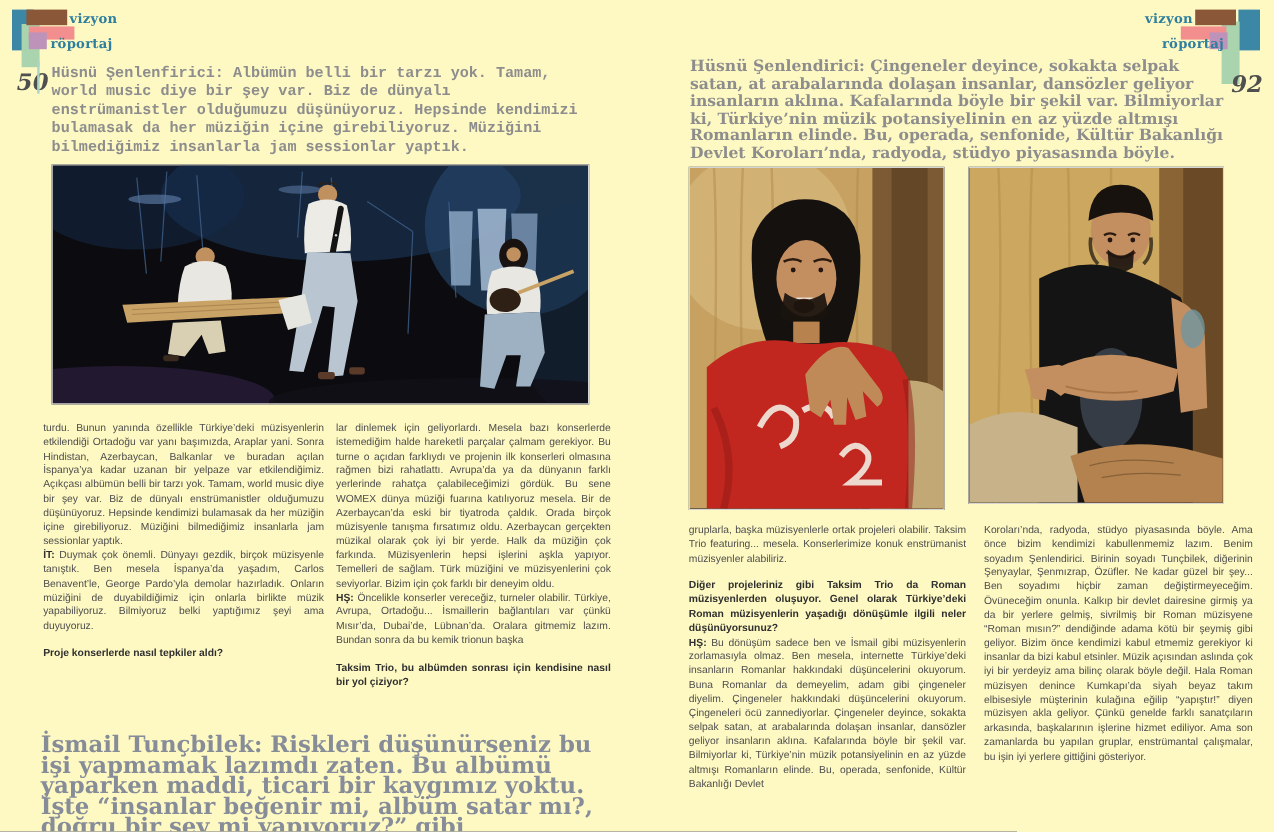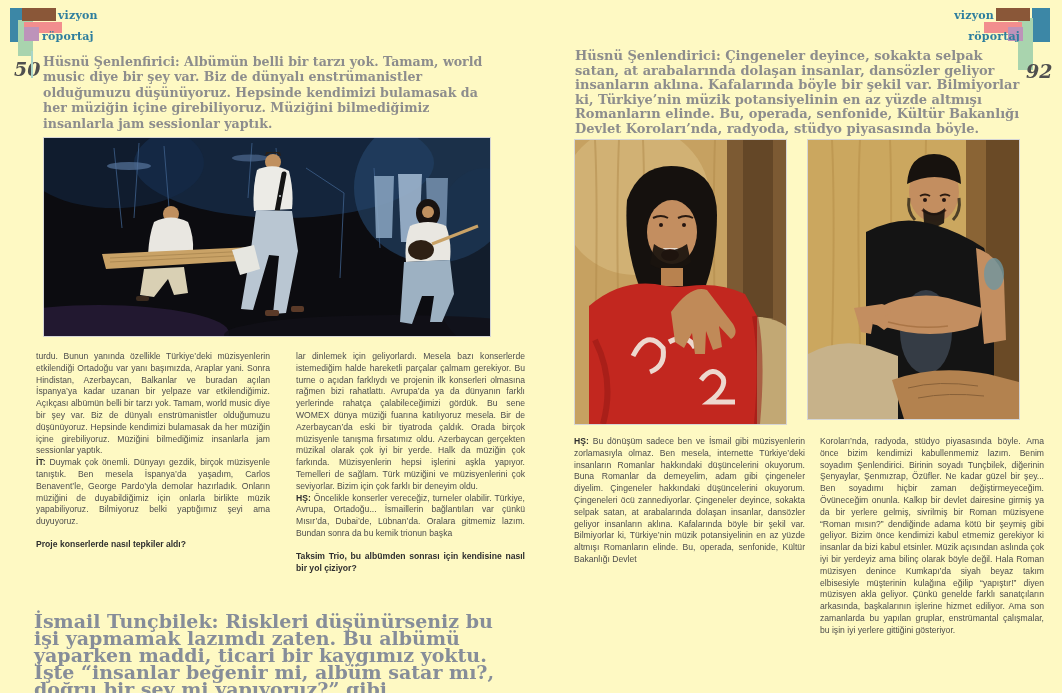--- a/index.html
+++ b/index.html
@@ -42,21 +42,21 @@
       <div class="blk" style="left:18px;top:20px;width:15px;height:36px;background:#a9d4ae;"></div>
       <div class="blk" style="left:22px;top:8px;width:34px;height:13px;background:#8a5738;"></div>
       <div class="blk" style="left:24px;top:22px;width:38px;height:11px;background:#f28e8e;"></div>
       <div class="blk" style="left:24px;top:27px;width:15px;height:14px;background:#bd93ba;"></div>
       <span class="logo-word" style="left:58px;top:10px;">vizyon</span>
       <span class="logo-word" style="left:42px;top:31px;">röportaj</span>
     </div>
     <span class="pagenum" style="left:14px;top:58px;">50</span>
     <div class="rule" style="left:31px;top:51px;width:2px;height:27px;"></div>
 
-    <h1 class="headline hl-left" style="left:43px;top:54px;width:442px;">Hüsnü Şenlenfirici: Albümün belli bir tarzı yok. Tamam, world music diye bir şey var. Biz de dünyalı enstrümanistler olduğumuzu düşünüyoruz. Hepsinde kendimizi bulamasak da her müziğin içine girebiliyoruz. Müziğini bilmediğimiz insanlarla jam sessionlar yaptık.</h1>
+    <h1 class="headline hl-left" style="left:43px;top:54px;width:442px;font-family:Liberation Mono, monospace;">Hüsnü Şenlenfirici: Albümün belli bir tarzı yok. Tamam, world music diye bir şey var. Biz de dünyalı enstrümanistler olduğumuzu düşünüyoruz. Hepsinde kendimizi bulamasak da her müziğin içine girebiliyoruz. Müziğini bilmediğimiz insanlarla jam sessionlar yaptık.</h1>
 
     <figure style="left:43px;top:137px;width:446px;height:198px;">
       <svg width="446" height="198" viewBox="0 0 446 198" preserveAspectRatio="none">
         <rect width="446" height="198" fill="#0c0c10"></rect>
         <ellipse cx="240" cy="25" rx="150" ry="55" fill="#1c3a60" opacity="0.55"></ellipse>
         <ellipse cx="390" cy="50" rx="80" ry="75" fill="#27496f" opacity="0.6"></ellipse>
         <ellipse cx="70" cy="25" rx="90" ry="45" fill="#142c4c" opacity="0.5"></ellipse>
         <ellipse cx="440" cy="120" rx="55" ry="90" fill="#1b3350" opacity="0.45"></ellipse>
         <g stroke="#3f618c" stroke-width="1" opacity="0.8">
           <line x1="70" y1="10" x2="78" y2="90"></line>
@@ -108,21 +108,21 @@
         <path d="M360,124 l46,-2 4,34 -12,28 -12,0 4,-26 -12,0 -10,28 -12,-2 z" fill="#9db1c2"></path>
       </svg>
     </figure>
 
     <div class="col" style="left:36px;top:351px;width:234px;">
 
     <p class="block body"><strong class="prefix"></strong><span class="ptext">turdu. Bunun yanında özellikle Türkiye’deki müzisyenlerin etkilendiği Ortadoğu var yanı başımızda, Araplar yani. Sonra Hindistan, Azerbaycan, Balkanlar ve buradan açılan İspanya’ya kadar uzanan bir yelpaze var etkilendiğimiz. Açıkçası albümün belli bir tarzı yok. Tamam, world music diye bir şey var. Biz de dünyalı enstrümanistler olduğumuzu düşünüyoruz. Hepsinde kendimizi bulamasak da her müziğin içine girebiliyoruz. Müziğini bilmediğimiz insanlarla jam sessionlar yaptık.</span></p>
         <p class="block body"><strong class="prefix">İT:</strong><span class="ptext">Duymak çok önemli. Dünyayı gezdik, birçok müzisyenle tanıştık. Ben mesela İspanya’da yaşadım, Carlos Benavent’le, George Pardo’yla demolar hazırladık. Onların müziğini de duyabildiğimiz için onlarla birlikte müzik yapabiliyoruz. Bilmiyoruz belki yaptığımız şeyi ama duyuyoruz.</span></p>
         <p class="block question"><strong class="prefix"></strong><span class="ptext">Proje konserlerde nasıl tepkiler aldı?</span></p>
       </div>
-    <div class="col" style="left:296px;top:351px;width:229px;">
+    <div class="col" style="left:280px;top:351px;width:229px;">
 
     <p class="block body"><strong class="prefix"></strong><span class="ptext">lar dinlemek için geliyorlardı. Mesela bazı konserlerde istemediğim halde hareketli parçalar çalmam gerekiyor. Bu turne o açıdan farklıydı ve projenin ilk konserleri olmasına rağmen bizi rahatlattı. Avrupa’da ya da dünyanın farklı yerlerinde rahatça çalabileceğimizi gördük. Bu sene WOMEX dünya müziği fuarına katılıyoruz mesela. Bir de Azerbaycan’da eski bir tiyatroda çaldık. Orada birçok müzisyenle tanışma fırsatımız oldu. Azerbaycan gerçekten müzikal olarak çok iyi bir yerde. Halk da müziğin çok farkında. Müzisyenlerin hepsi işlerini aşkla yapıyor. Temelleri de sağlam. Türk müziğini ve müzisyenlerini çok seviyorlar. Bizim için çok farklı bir deneyim oldu.</span></p>
         <p class="block body"><strong class="prefix">HŞ:</strong><span class="ptext">Öncelikle konserler vereceğiz, turneler olabilir. Türkiye, Avrupa, Ortadoğu... İsmaillerin bağlantıları var çünkü Mısır’da, Dubai’de, Lübnan’da. Oralara gitmemiz lazım. Bundan sonra da bu kemik trionun başka</span></p>
         <p class="block question"><strong class="prefix"></strong><span class="ptext">Taksim Trio, bu albümden sonrası için kendisine nasıl bir yol çiziyor?</span></p>
       </div>
 
     <div class="pullquote" style="left:34px;top:613px;width:472px;">İsmail Tunçbilek: Riskleri düşünürseniz bu işi yapmamak lazımdı zaten. Bu albümü yaparken maddi, ticari bir kaygımız yoktu. İşte “insanlar beğenir mi, albüm satar mı?, doğru bir şey mi yapıyoruz?” gibi</div>
   </section>
 
   <section>
@@ -203,20 +203,22 @@
         <path d="M84,240 q44,-16 96,-6 l31,8 v37 H96 z" fill="#b3824f"></path>
         <g stroke="#6b4a2a" stroke-width="1" opacity="0.6">
           <path d="M100,248 q30,-8 70,-2" fill="none"></path>
             <path d="M110,258 q30,-6 66,-2" fill="none"></path>
         </g>
       </svg>
     </figure>
 
     <div class="col" style="left:574px;top:436px;width:231px;">
 
+    <p class="block body"><strong class="prefix"></strong><span class="ptext">gruplarla, başka müzisyenlerle ortak projeleri olabilir. Taksim Trio featuring... mesela. Konserlerimize konuk enstrümanist müzisyenler alabiliriz.</span></p>
+        <p class="block question"><strong class="prefix"></strong><span class="ptext">Diğer projeleriniz gibi Taksim Trio da Roman müzisyenlerden oluşuyor. Genel olarak Türkiye’deki Roman müzisyenlerin yaşadığı dönüşümle ilgili neler düşünüyorsunuz?</span></p>
         <p class="block body"><strong class="prefix">HŞ:</strong><span class="ptext">Bu dönüşüm sadece ben ve İsmail gibi müzisyenlerin zorlamasıyla olmaz. Ben mesela, internette Türkiye’deki insanların Romanlar hakkındaki düşüncelerini okuyorum. Buna Romanlar da demeyelim, adam gibi çingeneler diyelim. Çingeneler hakkındaki düşüncelerini okuyorum. Çingeneleri öcü zannediyorlar. Çingeneler deyince, sokakta selpak satan, at arabalarında dolaşan insanlar, dansözler geliyor insanların aklına. Kafalarında böyle bir şekil var. Bilmiyorlar ki, Türkiye’nin müzik potansiyelinin en az yüzde altmışı Romanların elinde. Bu, operada, senfonide, Kültür Bakanlığı Devlet</span></p>
       </div>
     <div class="col" style="left:820px;top:436px;width:224px;">
 
     <p class="block body"><strong class="prefix"></strong><span class="ptext">Koroları’nda, radyoda, stüdyo piyasasında böyle. Ama önce bizim kendimizi kabullenmemiz lazım. Benim soyadım Şenlendirici. Birinin soyadı Tunçbilek, diğerinin Şenyaylar, Şenmızrap, Özüfler. Ne kadar güzel bir şey... Ben soyadımı hiçbir zaman değiştirmeyeceğim. Övüneceğim onunla. Kalkıp bir devlet dairesine girmiş ya da bir yerlere gelmiş, sivrilmiş bir Roman müzisyene “Roman mısın?” dendiğinde adama kötü bir şeymiş gibi geliyor. Bizim önce kendimizi kabul etmemiz gerekiyor ki insanlar da bizi kabul etsinler. Müzik açısından aslında çok iyi bir yerdeyiz ama bilinç olarak böyle değil. Hala Roman müzisyen denince Kumkapı’da siyah beyaz takım elbisesiyle müşterinin kulağına eğilip “yapıştır!” diyen müzisyen akla geliyor. Çünkü genelde farklı sanatçıların arkasında, başkalarının işlerine hizmet ediliyor. Ama son zamanlarda bu yapılan gruplar, enstrümantal çalışmalar, bu işin iyi yerlere gittiğini gösteriyor.</span></p>
       </div>
   </section>
 </div>
 
 </body></html>

